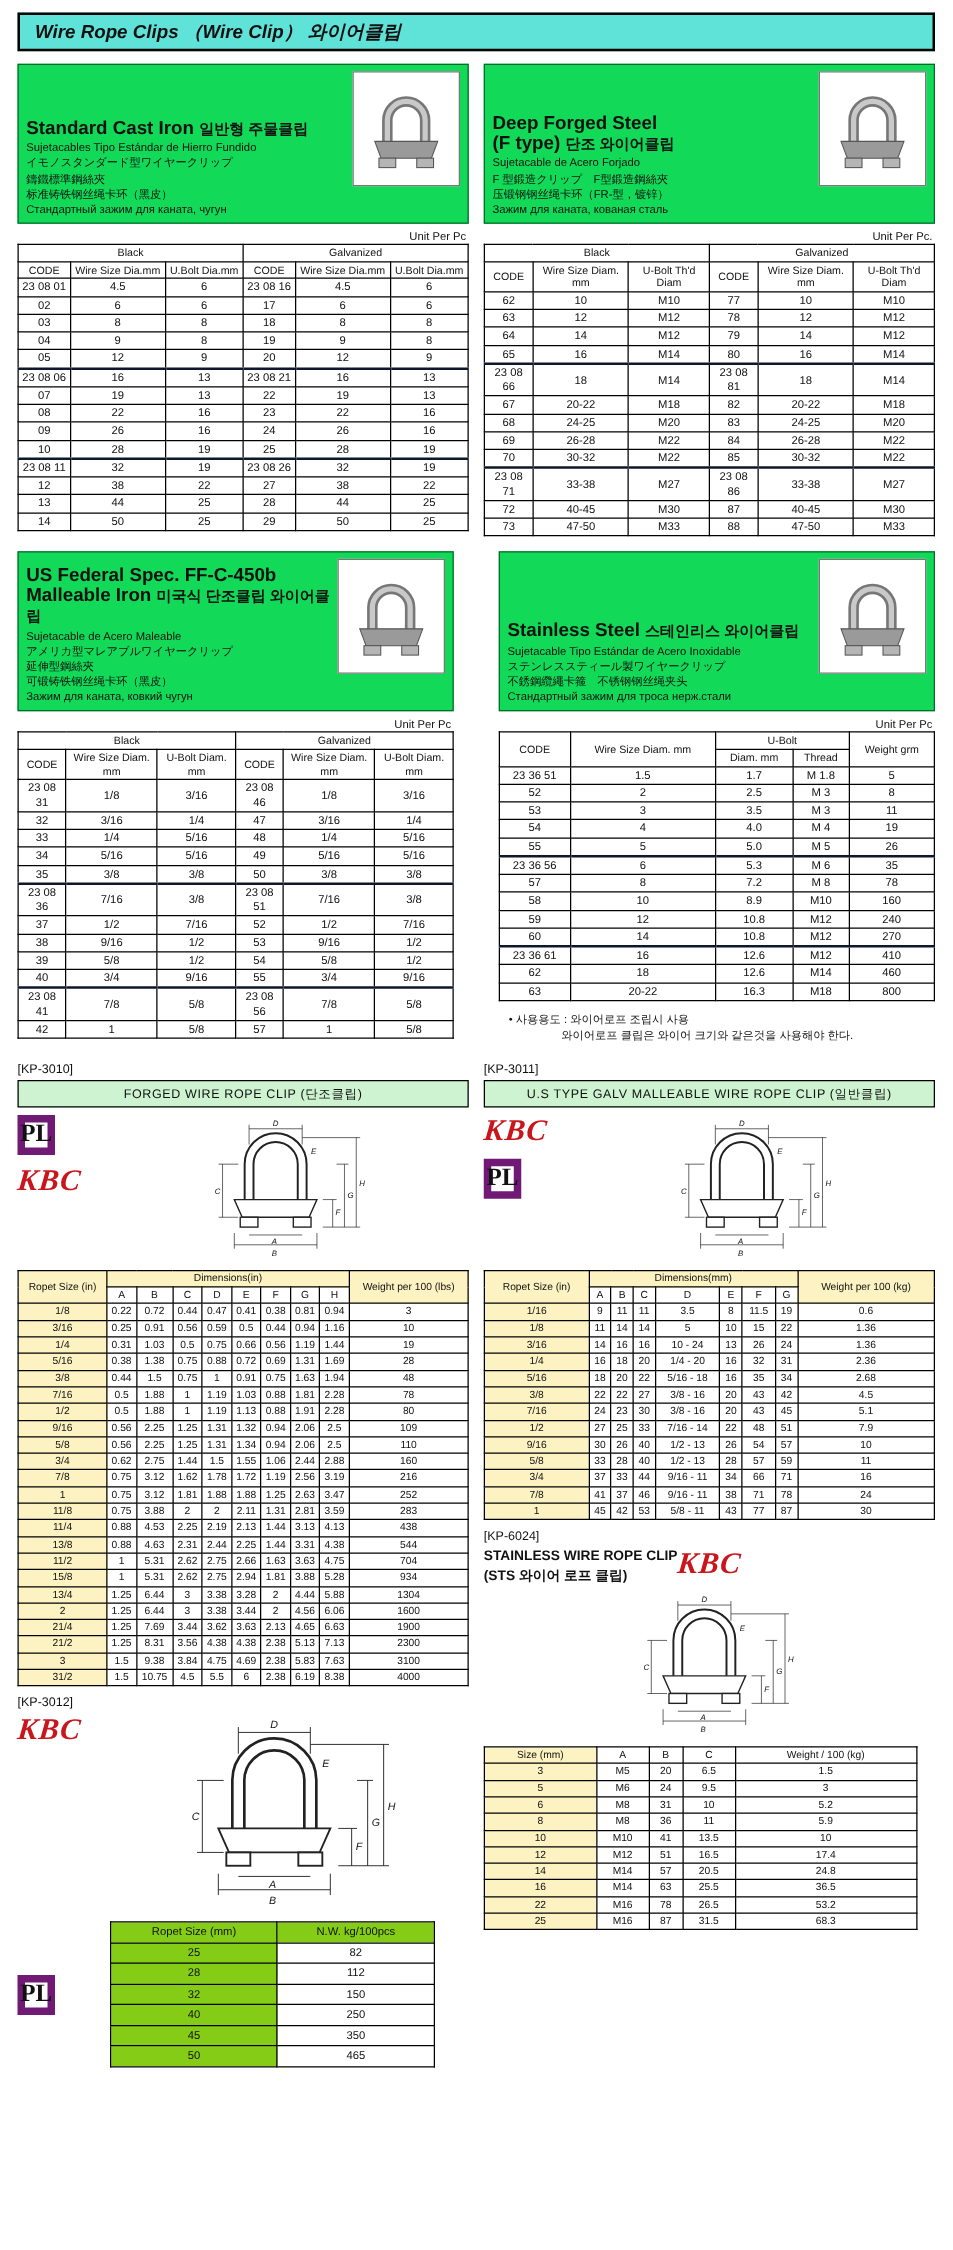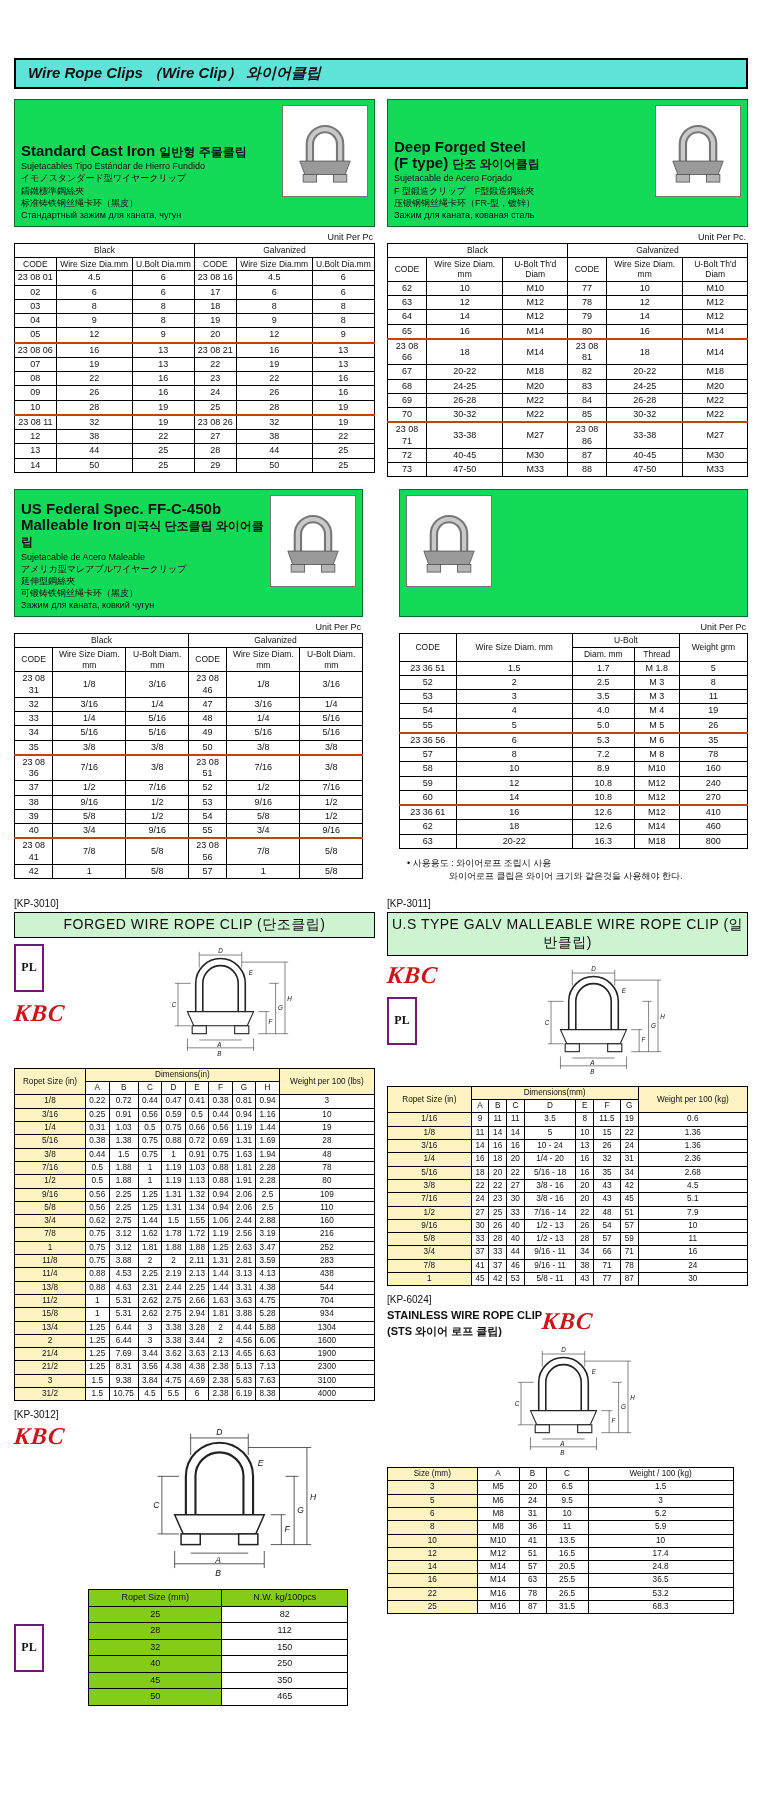--- a/index.html
+++ b/index.html
@@ -1,18 +1,18 @@
 <!DOCTYPE html>
 <html><head>
 <meta charset="utf-8">
 <style>
   * { box-sizing: border-box; }
   html,body { margin:0; padding:0; background:#fff; }
   body { width:762px; height:1800px; overflow:hidden; font-family:"Liberation Sans", sans-serif; color:#111; }
-  .page { padding:10px 14px;margin-top:48px; }
+  .page { padding:10px 14px; }
 
   
   .titlebar { border:2px solid #000; background:#5fe2d8; padding:4px 12px; font-size:15px; font-weight:bold; font-style:italic; margin-bottom:10px; }
 
   
   .cols { display:flex; gap:12px; align-items:flex-start; }
   .col { width:calc(50% - 6px); }
 
   
   .gpanel { background:#12d957; border:1px solid #066a2c; padding:5px 6px; display:flex; gap:4px; min-height:128px;align-items:flex-end; }
@@ -22,31 +22,31 @@
   .gline { font-size:9px; line-height:1.35; }
   .photo { width:86px; min-width:86px; height:92px; background:#fff; border:1px solid #777; align-self:flex-start; }
   .photo svg { width:100%; height:100%; }
 
   .unit { text-align:right; font-size:9px; margin:5px 2px 1px; }
 
   
   table { border-collapse:collapse; width:100%; }
   .spec th, .spec td { border:1px solid #000; font-size:9px; text-align:center; padding:1px 2px; line-height:1.25; }
   .spec th { font-weight:normal; font-size:8.5px; }
-  .spec tr.gs td { border-top:2px solid #c2410c; }
+  .spec tr.gs td { border-top:2px solid #0f172a; }
 
   .notes { margin-top:8px; font-size:9px; line-height:1.5; padding-left:8px; }
   .notes .n2 { padding-left:42px; }
 
   
   .tag { font-size:10px; margin:8px 0 3px; }
-  .sec-head { border:1px solid #000; background:#cdf3d0; text-align:center; font-size:14px; padding:3px 2px; letter-spacing:.5px; margin-bottom:6px; }
+  .sec-head { border:1px solid #000; background:#cdf3d0; text-align:center; font-size:10px; padding:3px 2px; letter-spacing:.5px; margin-bottom:6px; }
   .drawrow { display:flex; align-items:flex-start; gap:10px; margin:2px 0 6px; }
   .drawcolumn { display:flex; flex-direction:column; gap:8px; align-items:flex-start; }
-  .pl-box { width:30px; height:48px; border:2px solid #701a75; display:flex; align-items:center; justify-content:center; font-weight:bold; font-size:12px; font-family:"Liberation Serif", serif; }
+  .pl-box { width:30px; height:32px; border:6px solid #701a75; display:flex; align-items:center; justify-content:center; font-weight:bold; font-size:20px; font-family:"Liberation Serif", serif; }
   .kbc { color:#c9161d; font-weight:bold; font-style:italic; font-size:24px; font-family:"Liberation Serif", serif; letter-spacing:1px; transform:skewX(-6deg); }
   .drawing { flex:1; display:flex; justify-content:center; }
   .drawing svg { height:118px; }
   .drawing.big svg { height:160px; }
 
   .btab th, .btab td { border:1px solid #000; font-size:8.2px; text-align:center; padding:0 1px; line-height:1.5; }
   .btab th { font-weight:normal; }
   .btab .cream, .btab td:first-child { background:#fdf3c2; }
 
   .kp12tab { width:72%; margin-left:34px; }
@@ -493,20 +493,30 @@
               <td>57</td>
               <td>1</td>
               <td>5/8</td>
             </tr>
           </tbody>
       </table>
     </div>
 
     <div class="col">
       <div class="gpanel">
+        <div class="gtext">
+          <div class="gtitle">
+            <span>Stainless Steel</span>
+            <span class="ko">스테인리스 와이어클립</span>
+          </div>
+          <div class="gline">Sujetacable Tipo Estándar de Acero Inoxidable</div>
+          <div class="gline">ステンレススティール製ワイヤークリップ</div>
+          <div class="gline">不銹鋼纜繩卡箍　不锈钢钢丝绳夹头</div>
+          <div class="gline">Стандартный зажим для троса нерж.стали</div>
+        </div>
         <div class="photo"><svg viewBox="0 0 100 100" xmlns="http://www.w3.org/2000/svg">
   <path d="M32,76 V42 A18,18 0 0 1 68,42 V76" stroke="#777" stroke-width="10" fill="none"></path>
   <path d="M32,76 V42 A18,18 0 0 1 68,42 V76" stroke="#c9c9c9" stroke-width="5" fill="none"></path>
   <polygon points="20,62 80,62 74,78 26,78" fill="#9a9a9a" stroke="#555" stroke-width="1"></polygon>
   <rect x="24" y="78" width="16" height="9" fill="#b5b5b5" stroke="#555" stroke-width="1"></rect>
   <rect x="60" y="78" width="16" height="9" fill="#b5b5b5" stroke="#555" stroke-width="1"></rect>
 </svg></div>
       </div>
       <div class="unit">Unit Per Pc</div>
       <table class="spec">

